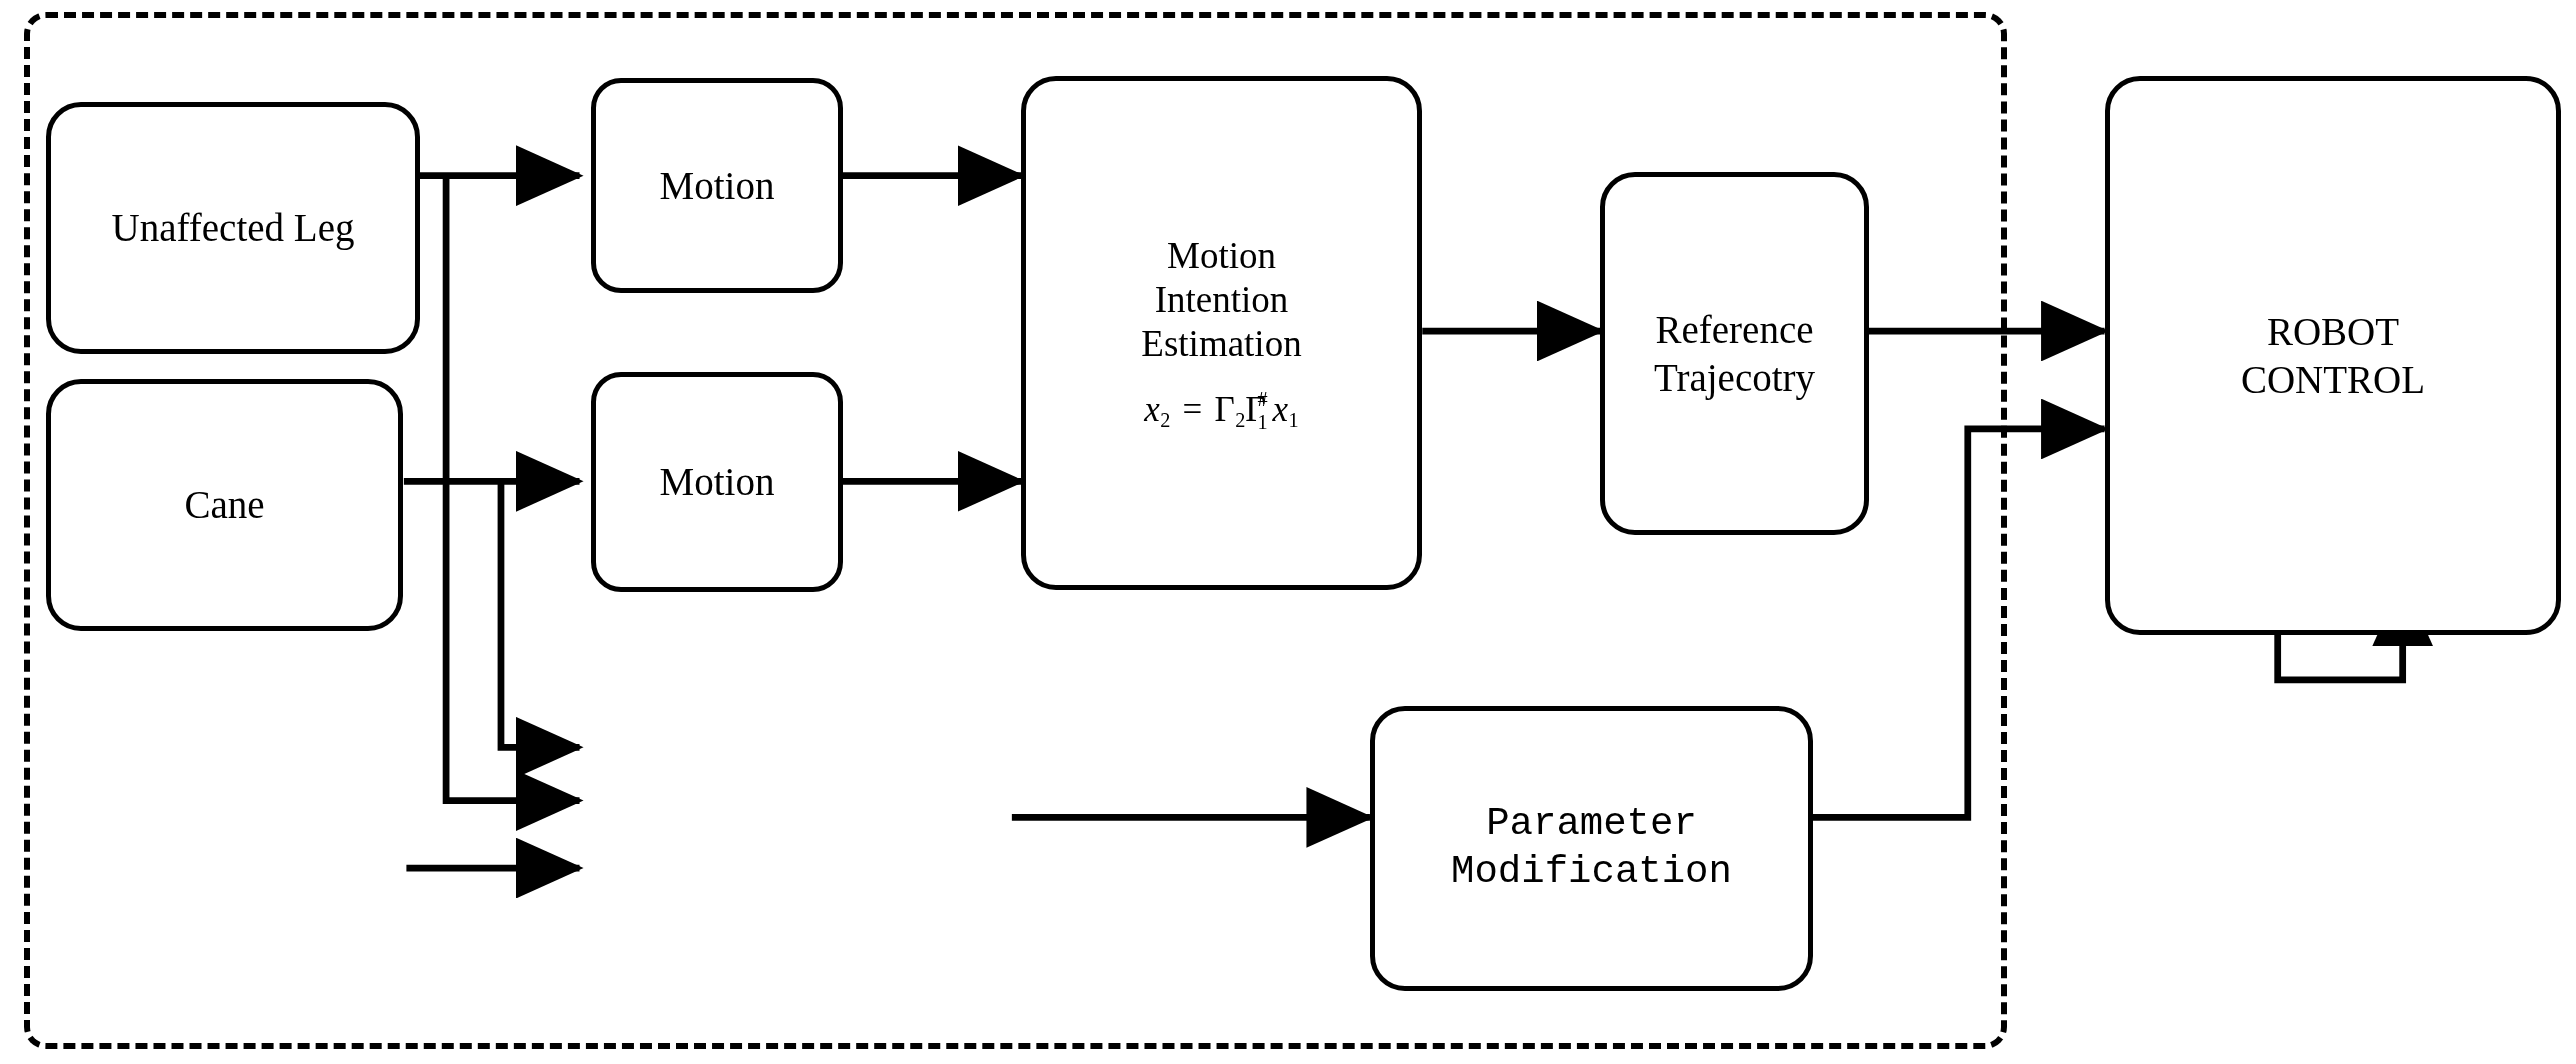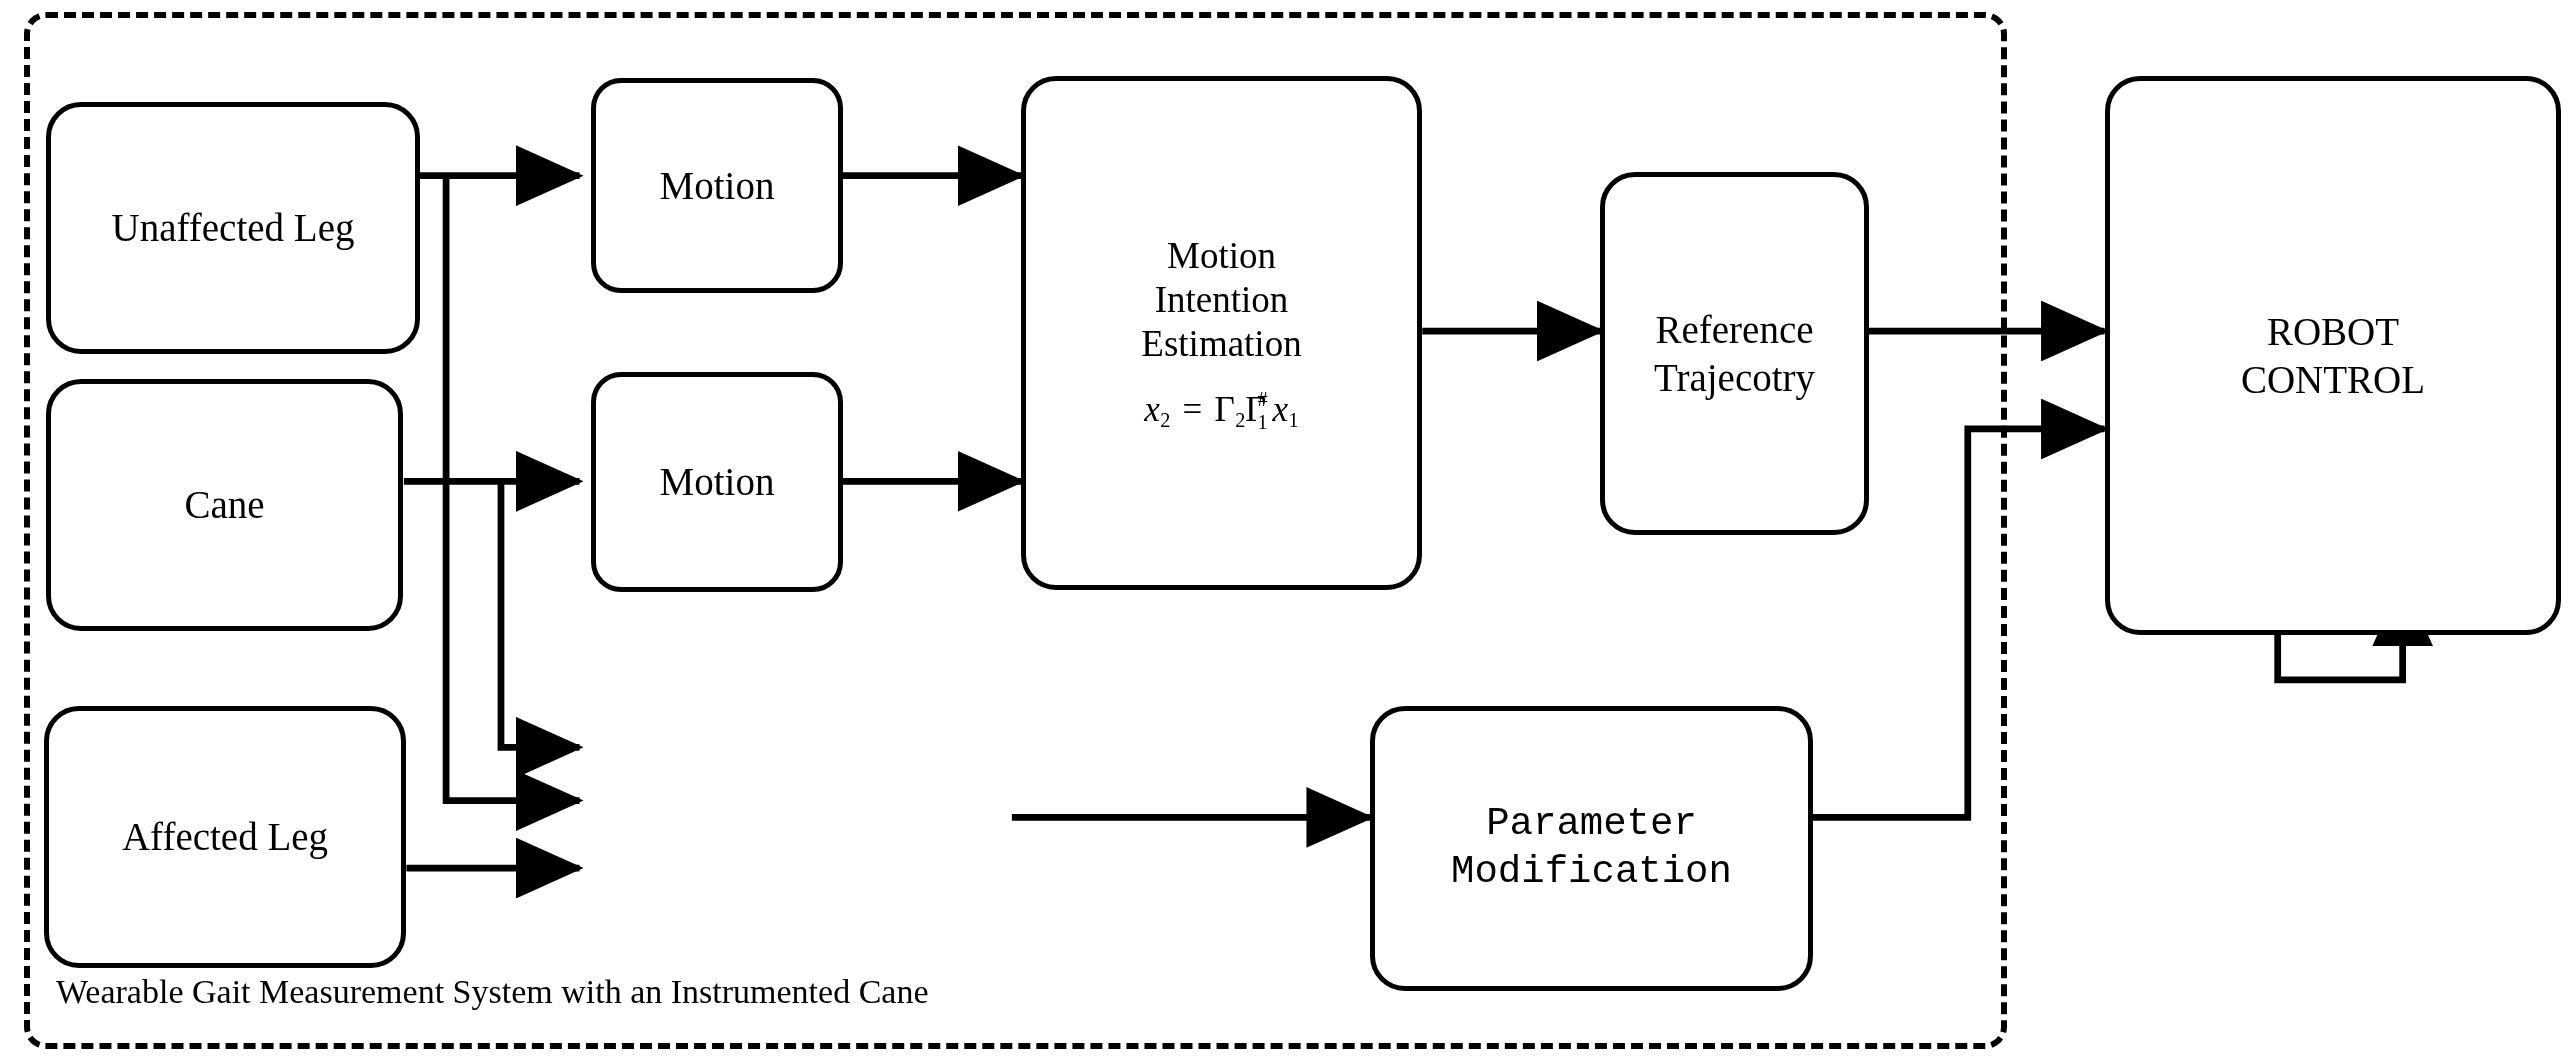--- a/index.html
+++ b/index.html
@@ -157,33 +157,29 @@
 
       <path d="M1198,968 L1622,968" marker-end="url(#arrowhead)"></path>
 
       <path d="M2146,968 L2330,968 L2330,508 L2492,508" marker-end="url(#arrowhead)"></path>
 
       <path d="M2697,675 L2697,805 L2845,805 L2845,690" marker-end="url(#arrowhead)"></path>
     </g>
   </svg>
 
   <div id="enclosure"></div>
-  <div id="enclosure-caption">Wearable Gait Measurement System with an Instrumented Cane</div>
 
   <div class="node r-lg t-46" style="left:46px; top:78px; width:374px; height:252px;">
     <span class="label">Unaffected Leg</span>
   </div>
 
   <div class="node r-lg t-46" style="left:46px; top:355px; width:357px; height:252px;">
     <span class="label">Cane</span>
   </div>
 
-  <div class="node r-lg t-46" style="left:44px; top:682px; width:362px; height:262px;">
-    <span class="label">Affected Leg</span>
-  </div>
 
   <div class="node r-md t-46" style="left:591px; top:78px; width:252px; height:215px;">
     <span class="label">Motion</span>
   </div>
 
   <div class="node r-md t-46" style="left:591px; top:372px; width:252px; height:220px;">
     <span class="label">Motion</span>
   </div>
 
 

